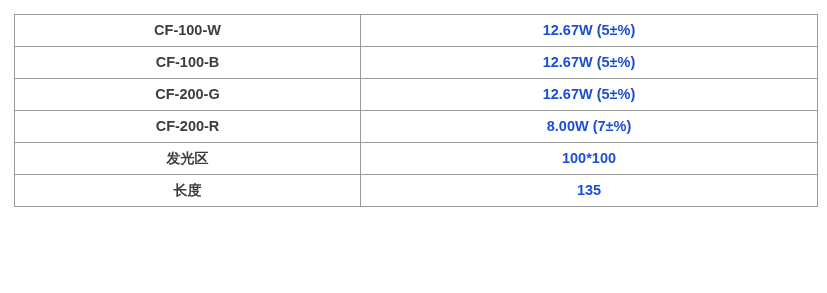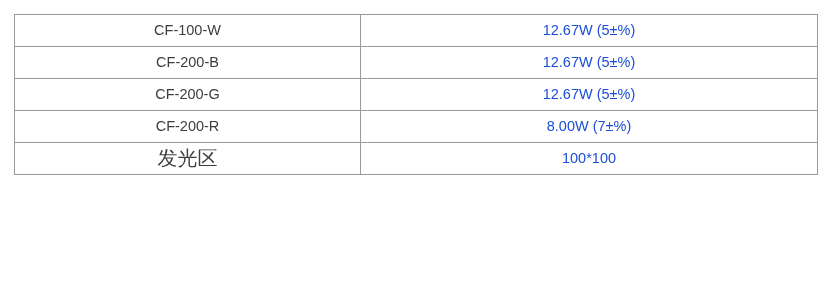--- a/index.html
+++ b/index.html
@@ -35,57 +35,62 @@
     border: 1px solid #9a9a9a;
     height: 31px;
     padding: 0 6px;
     text-align: center;
     vertical-align: middle;
     font-size: 14.5px;
     line-height: 17px;
     color: #3c3c3c;
     white-space: nowrap;
     overflow: hidden;
+    font-weight: bold;
   }
   .spec-table td.cell-param {
     color: #3d3d3d;
   }
   .spec-table td.cell-value {
     color: #1d4ed8;
   }
   .spec-table td.cn {
     font-family: "DejaVu Sans", "Liberation Sans", sans-serif;
-    font-size: 20px;
+    font-size: 14px;
   }
 </style>
 </head>
 <body>
 
 <div class="page">
   <table class="spec-table">
     <colgroup>
       <col class="col-param">
       <col class="col-value">
     </colgroup>
     <tbody>
         <tr>
           <td class="cell-param">CF-100-W</td>
           <td class="cell-value">12.67W (5±%)</td>
         </tr>
         <tr>
-          <td class="cell-param">CF-200-B</td>
+          <td class="cell-param">CF-100-B</td>
           <td class="cell-value">12.67W (5±%)</td>
         </tr>
         <tr>
           <td class="cell-param">CF-200-G</td>
           <td class="cell-value">12.67W (5±%)</td>
         </tr>
         <tr>
           <td class="cell-param">CF-200-R</td>
           <td class="cell-value">8.00W (7±%)</td>
         </tr>
         <tr>
           <td class="cell-param cn">发光区</td>
           <td class="cell-value">100*100</td>
         </tr>
+        <tr>
+          <td class="cell-param cn">长度</td>
+          <td class="cell-value">135</td>
+        </tr>
       </tbody>
   </table>
 </div>
 
 </body></html>

